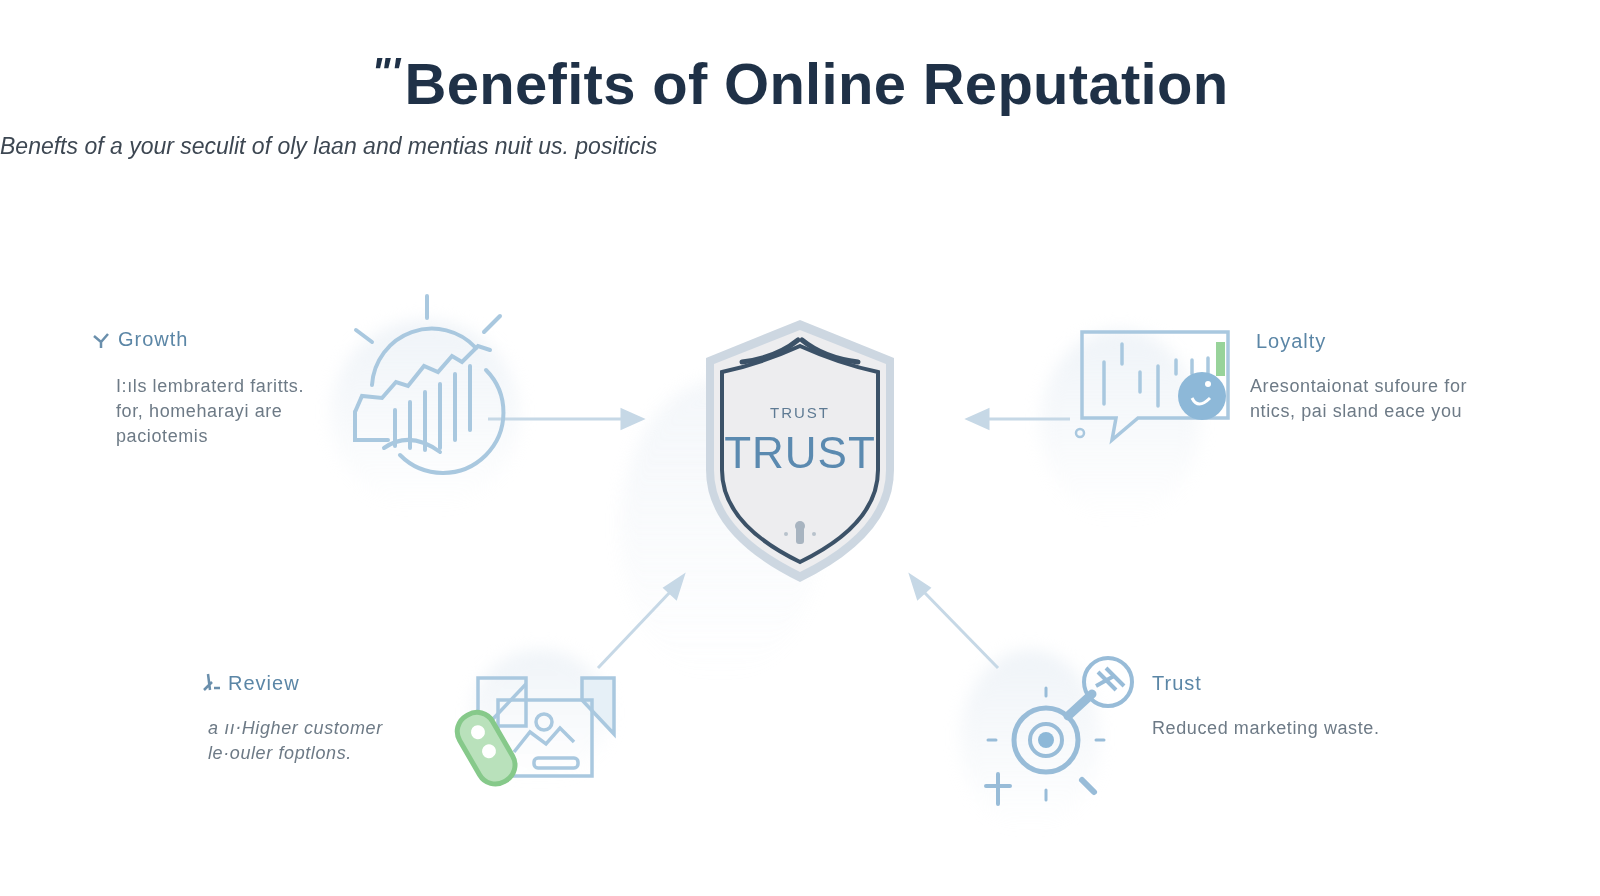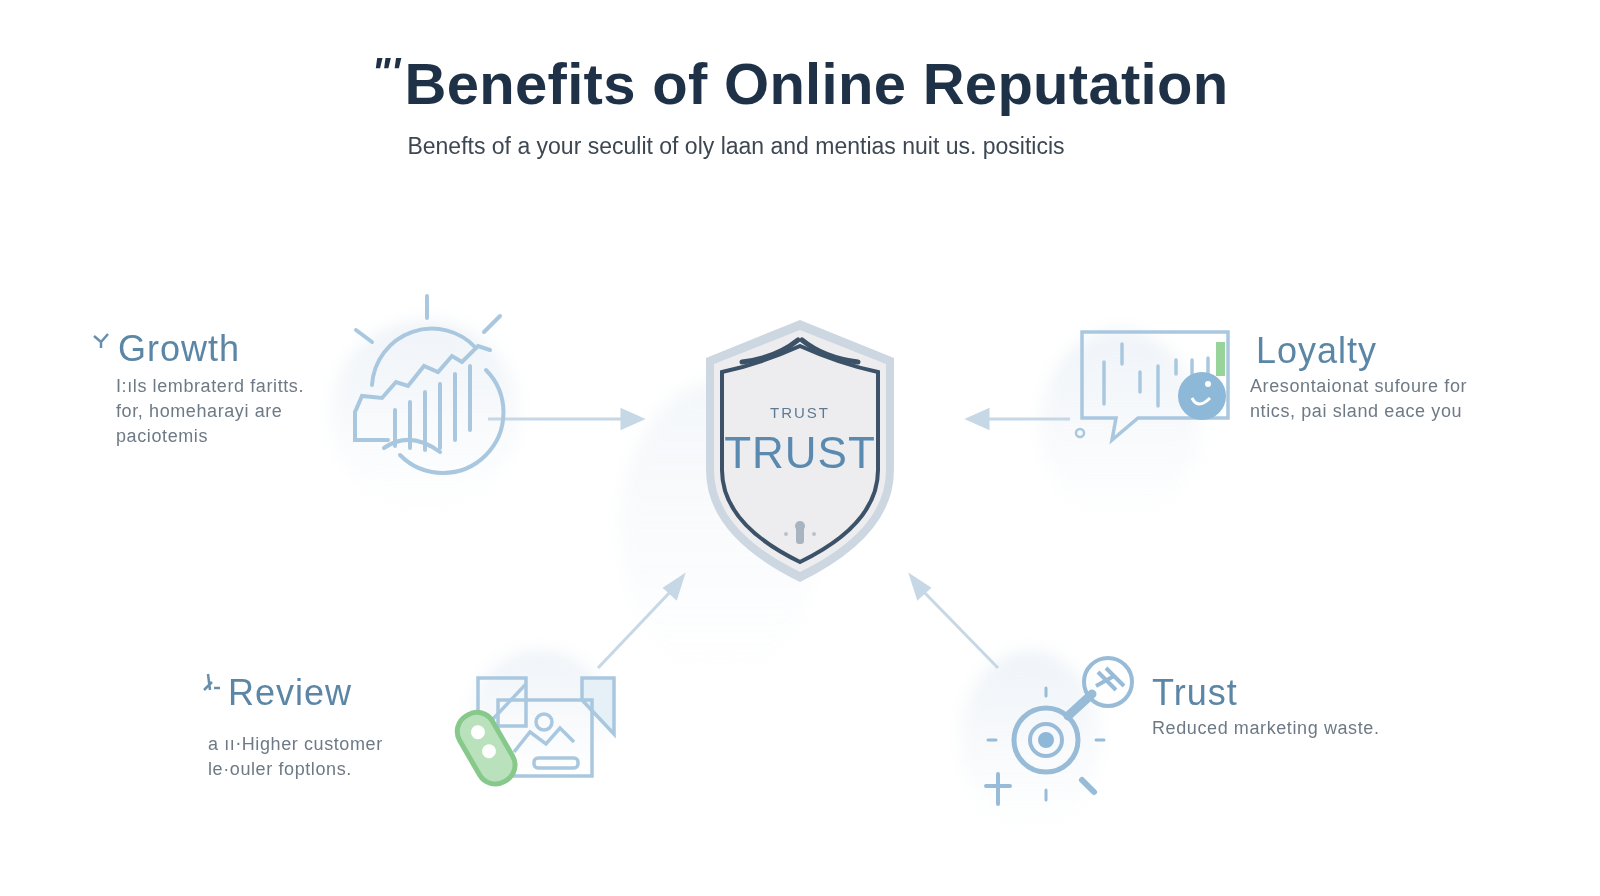--- a/index.html
+++ b/index.html
@@ -7,32 +7,32 @@
     width: 1600px; height: 896px; overflow: hidden; position: relative;
     background: #ffffff;
     font-family: "Liberation Sans", "DejaVu Sans", sans-serif;
   }
   .title {
     position: absolute; left: 0; width: 1600px; top: 50px; text-align: center;
     font-size: 58px; font-weight: bold; color: #1f3147; letter-spacing: 0.3px;
   }
   .title .quote-mark { font-size: 40px; vertical-align: 18px; margin-right: 4px; color: #1f3147; font-style: italic; }
   .subtitle {
-    position: absolute; left: 0; width: 1472px; top: 130px; text-align: center;
-    font-size: 23px; line-height: 33px; color: #3d4752;
+    position: absolute; left: 0; width: 1472px; top: 130px; text-align: left;
+    font-size: 23px; line-height: 33px; color: #3d4752; font-style: italic;
   }
   .subtitle div { white-space: nowrap; }
 
   .shadow-blob {
     position: absolute; background: linear-gradient(180deg, rgba(226,234,242,0.55), rgba(240,244,248,0));
     border-radius: 50%; filter: blur(8px);
   }
 
   .card-title {
-    position: absolute; font-size: 36px; color: #5b86a6; letter-spacing: 1px; white-space: nowrap;
+    position: absolute; font-size: 20px; color: #5b86a6; letter-spacing: 1px; white-space: nowrap;
   }
   .card-desc {
     position: absolute; font-size: 18px; line-height: 25px; color: #6d7a86; letter-spacing: 0.6px; white-space: nowrap;
   }
 
   svg.layer { position: absolute; left: 0; top: 0; }
   .shield-wrap { position: absolute; left: 700px; top: 318px; width: 200px; height: 262px; }
   .shield-small {
     position: absolute; left: 0; width: 200px; top: 86px; text-align: center;
     font-size: 15px; letter-spacing: 2px; color: #5e7a93;
@@ -173,21 +173,21 @@
   <span>Loyalty</span>
 </div>
 <div class="card-desc" style="left:1250px;top:374px;">
   <div>Aresontaionat sufoure for</div>
   <div>ntics, pai sland eace you</div>
 </div>
 
 <div class="card-title" style="left:228px;top:672px;">
   <span>Review</span>
 </div>
-<div class="card-desc" style="left:208px;top:732px;">
+<div class="card-desc" style="left:208px;top:716px;font-style:italic;">
   <div>a ıı‧Higher customer</div>
   <div>le·ouler foptlons.</div>
 </div>
 
 <div class="card-title" style="left:1152px;top:672px;">
   <span>Trust</span>
 </div>
 <div class="card-desc" style="left:1152px;top:716px;text-align:center;">
   <div>Reduced marketing waste.</div>
 </div>

